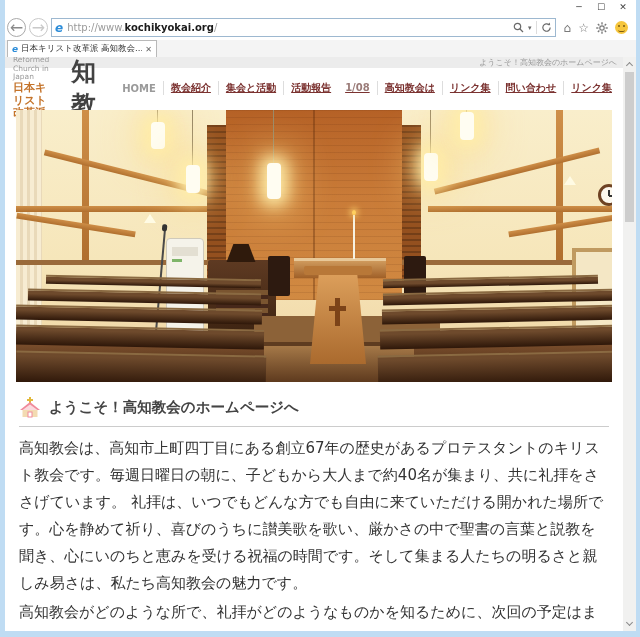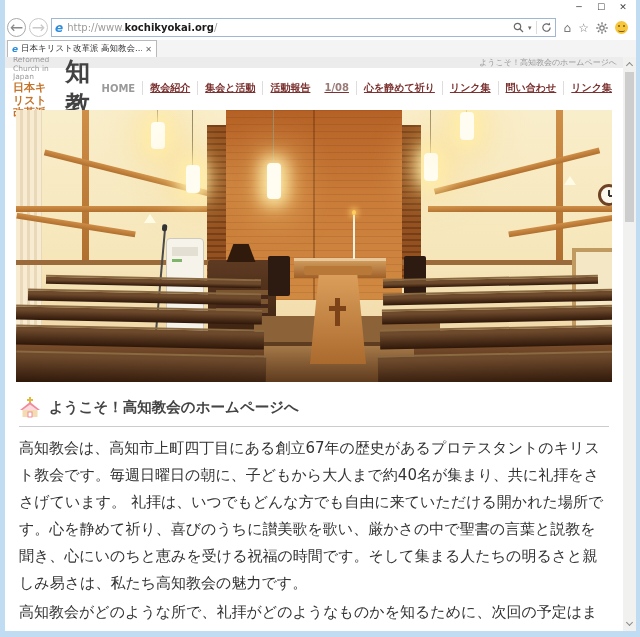--- a/index.html
+++ b/index.html
@@ -199,21 +199,21 @@
               <span class="logo-en">Reformed Church in Japan</span>
               <span class="logo-ja">日本キリスト改革派</span>
             </div>
             <span class="logo-title">高知教会</span>
           </div>
           <nav class="nav">
             <a href="#" class="current">HOME</a>
             <a href="#">教会紹介</a>
             <a href="#">集会と活動</a>
             <a href="#"><span>活動報告</span><span class="badge">1/08</span></a>
-            <a href="#">心を静めて祈り</a>
+            <a href="#">高知教会は</a>
             <a href="#">リンク集</a>
             <a href="#">問い合わせ</a>
             <a href="#">リンク集</a>
           </nav>
         </div>
 
         <div class="photo">
           <div class="curtain"></div>
 
           <div class="beam v" style="left:66px;top:0;height:150px;"></div>

